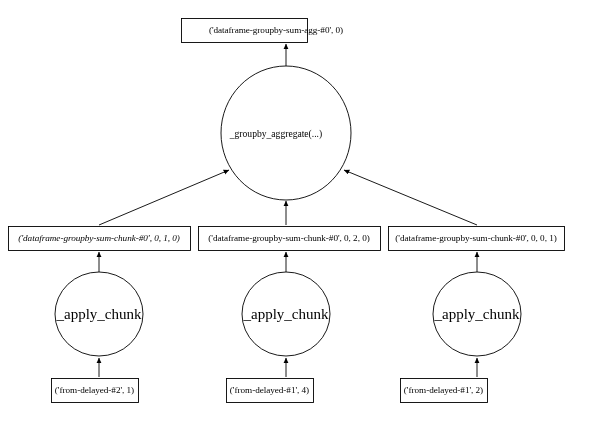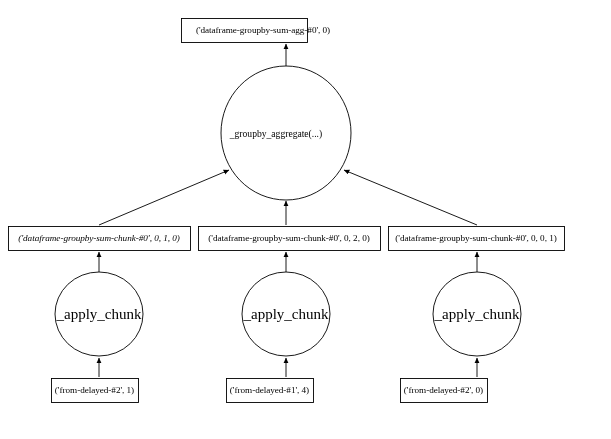--- a/index.html
+++ b/index.html
@@ -79,26 +79,26 @@
         <ellipse cx="99" cy="314" rx="44" ry="42" fill="#ffffff" stroke="#000000" stroke-width="0.9"></ellipse>
         <ellipse cx="286" cy="314" rx="44" ry="42" fill="#ffffff" stroke="#000000" stroke-width="0.9"></ellipse>
         <ellipse cx="477" cy="314" rx="44" ry="42" fill="#ffffff" stroke="#000000" stroke-width="0.9"></ellipse>
         <rect x="51.5" y="378.5" width="87" height="24" fill="#ffffff" stroke="#000000" stroke-width="0.9"></rect>
         <rect x="226.5" y="378.5" width="87" height="24" fill="#ffffff" stroke="#000000" stroke-width="0.9"></rect>
         <rect x="400.5" y="378.5" width="87" height="24" fill="#ffffff" stroke="#000000" stroke-width="0.9"></rect>
       </g>
   </svg>
 
   <div id="labels-layer">
-      <div class="node-label rect-label" style="left: 169px; top: 18px; width: 126px; height: 24px; padding-left: 31px;">('dataframe-groupby-sum-agg-#0', 0)</div>
+      <div class="node-label rect-label" style="left: 182px; top: 18px; width: 126px; height: 24px; padding-left: 31px;">('dataframe-groupby-sum-agg-#0', 0)</div>
       <div class="node-label ellipse-label-big" style="left: 221px; top: 124px; width: 110px; height: 18px;">_groupby_aggregate(...)</div>
       <div class="node-label rect-label" style="left: 8px; top: 226px; width: 182px; height: 24px; font-style: italic;">('dataframe-groupby-sum-chunk-#0', 0, 1, 0)</div>
       <div class="node-label rect-label" style="left: 198px; top: 226px; width: 182px; height: 24px;">('dataframe-groupby-sum-chunk-#0', 0, 2, 0)</div>
       <div class="node-label rect-label" style="left: 388px; top: 226px; width: 176px; height: 24px;">('dataframe-groupby-sum-chunk-#0', 0, 0, 1)</div>
       <div class="node-label ellipse-label" style="left: 55px; top: 305px; width: 88px; height: 18px;">_apply_chunk</div>
       <div class="node-label ellipse-label" style="left: 242px; top: 305px; width: 88px; height: 18px;">_apply_chunk</div>
       <div class="node-label ellipse-label" style="left: 433px; top: 305px; width: 88px; height: 18px;">_apply_chunk</div>
       <div class="node-label rect-label" style="left: 51px; top: 378px; width: 87px; height: 24px;">('from-delayed-#2', 1)</div>
       <div class="node-label rect-label" style="left: 226px; top: 378px; width: 87px; height: 24px;">('from-delayed-#1', 4)</div>
-      <div class="node-label rect-label" style="left: 400px; top: 378px; width: 87px; height: 24px;">('from-delayed-#2', 0)</div>
+      <div class="node-label rect-label" style="left: 400px; top: 378px; width: 87px; height: 24px;">('from-delayed-#1', 2)</div>
     </div>
 
 </div>
 
 </body></html>

